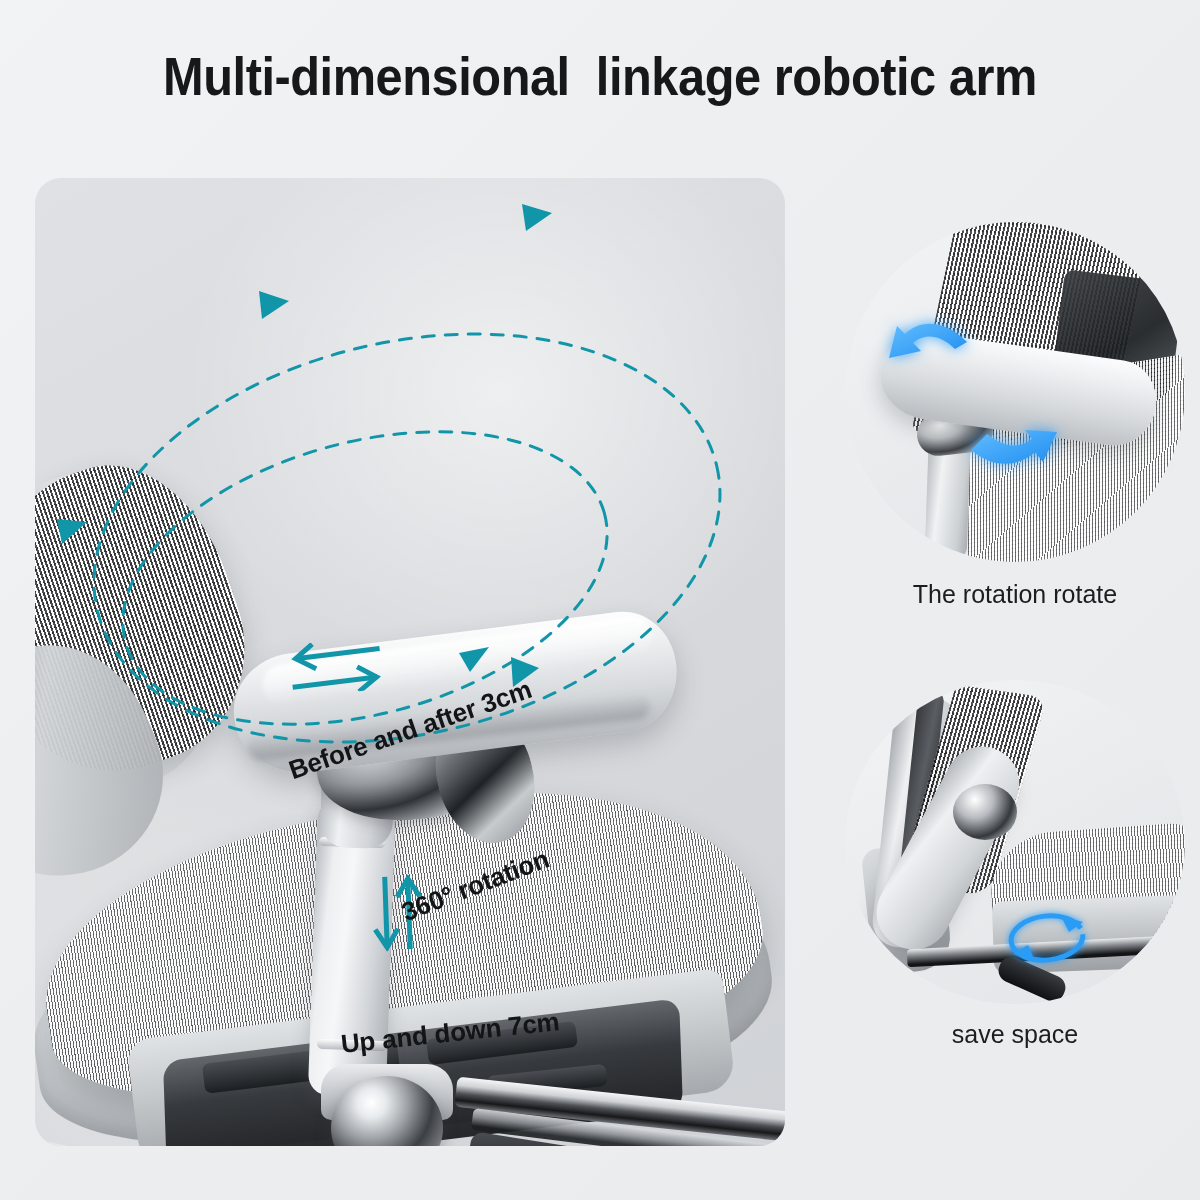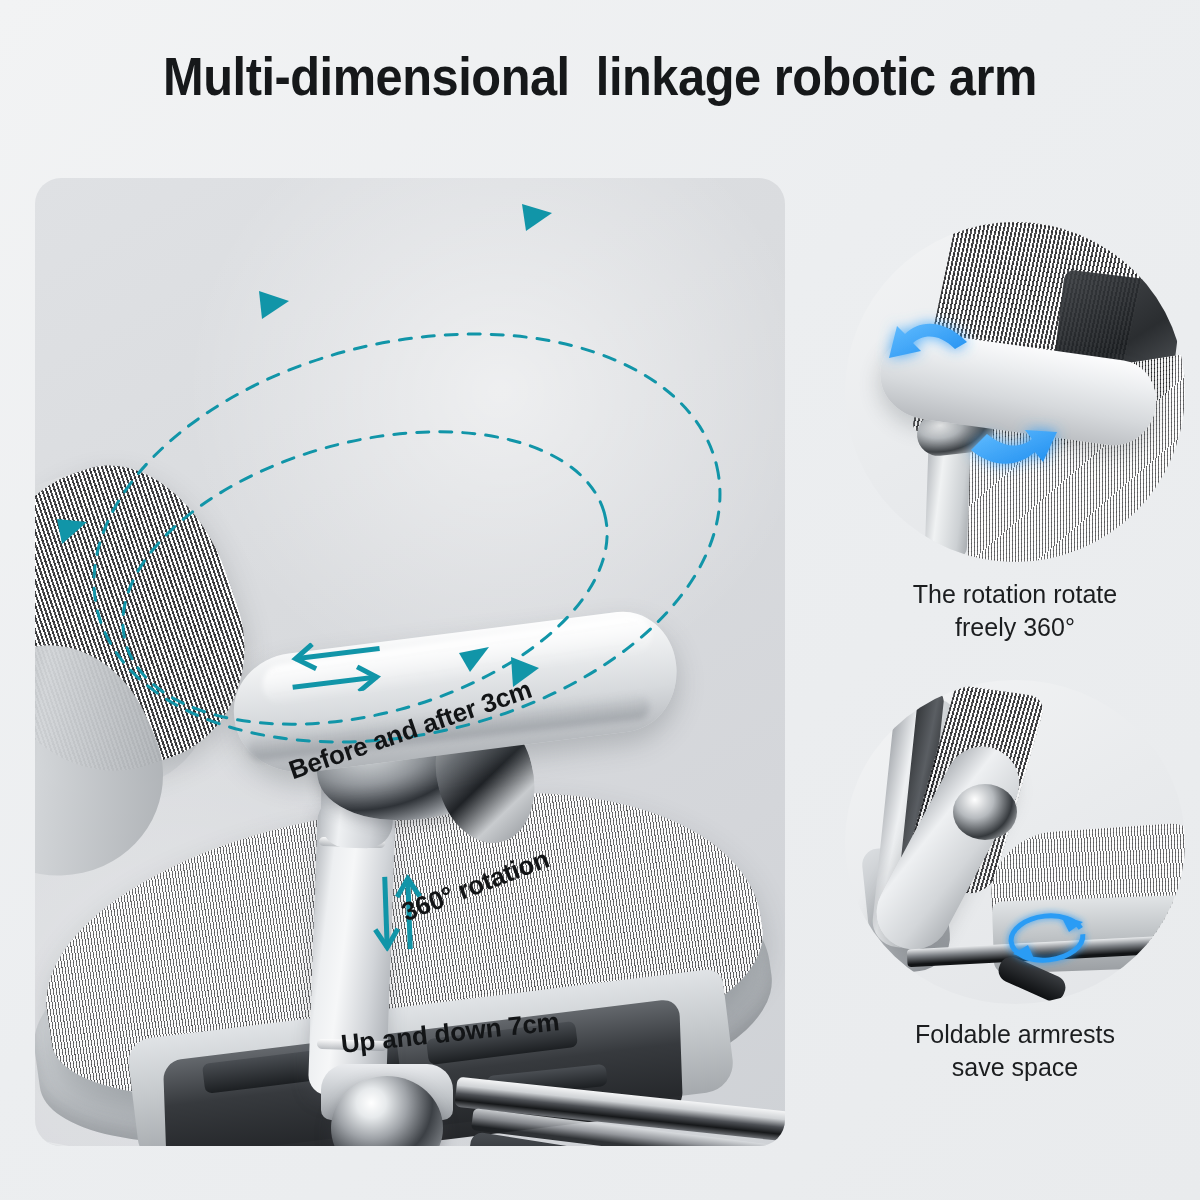--- a/index.html
+++ b/index.html
@@ -652,21 +652,20 @@
 
       <g filter="url(#glow1)">
         <path d="M126,228 C150,248 174,244 190,230 L198,240 L212,210 L180,208 L187,217
                  C176,226 160,227 142,212 Z" fill="url(#bluegrad)"></path>
       </g>
     </svg>
   </div>
 
   <div class="caption" id="cap-top">
     <div>The rotation rotate</div>
-    <div>freely 360°</div>
   </div>
 
   <div class="inset" id="inset-bottom">
     <div class="ib-foot"></div>
     <div class="ib-column"></div>
     <div class="ib-column-dark"></div>
     <div class="ib-backmesh mesh-coarse"></div>
     <div class="ib-seat mesh"></div>
     <div class="ib-mech"></div>
     <div class="ib-folded-arm"></div>
@@ -686,17 +685,16 @@
       </defs>
       <g filter="url(#glow2)">
         <ellipse cx="202" cy="258" rx="36" ry="22" fill="none" stroke="#2b9cf5" stroke-width="5" stroke-dasharray="178 24" transform="rotate(-6 202 258)"></ellipse>
         <path d="M216,236 L238,242 L224,252 Z" fill="#2b9cf5"></path>
         <path d="M190,281 L168,274 L183,265 Z" fill="#2b9cf5"></path>
       </g>
     </svg>
   </div>
 
   <div class="caption" id="cap-bottom">
-    <div>Foldable armrests</div>
     <div>save space</div>
   </div>
 
 </div>
 
 </body></html>

